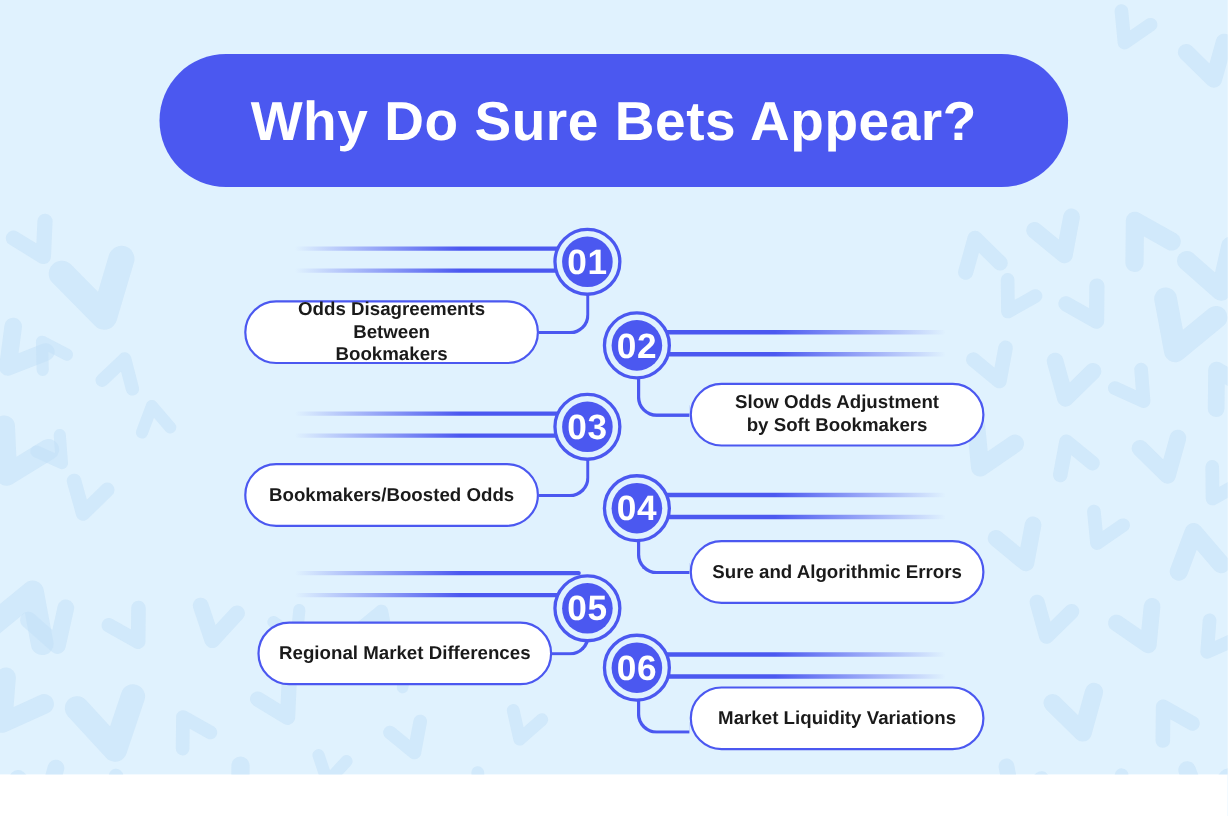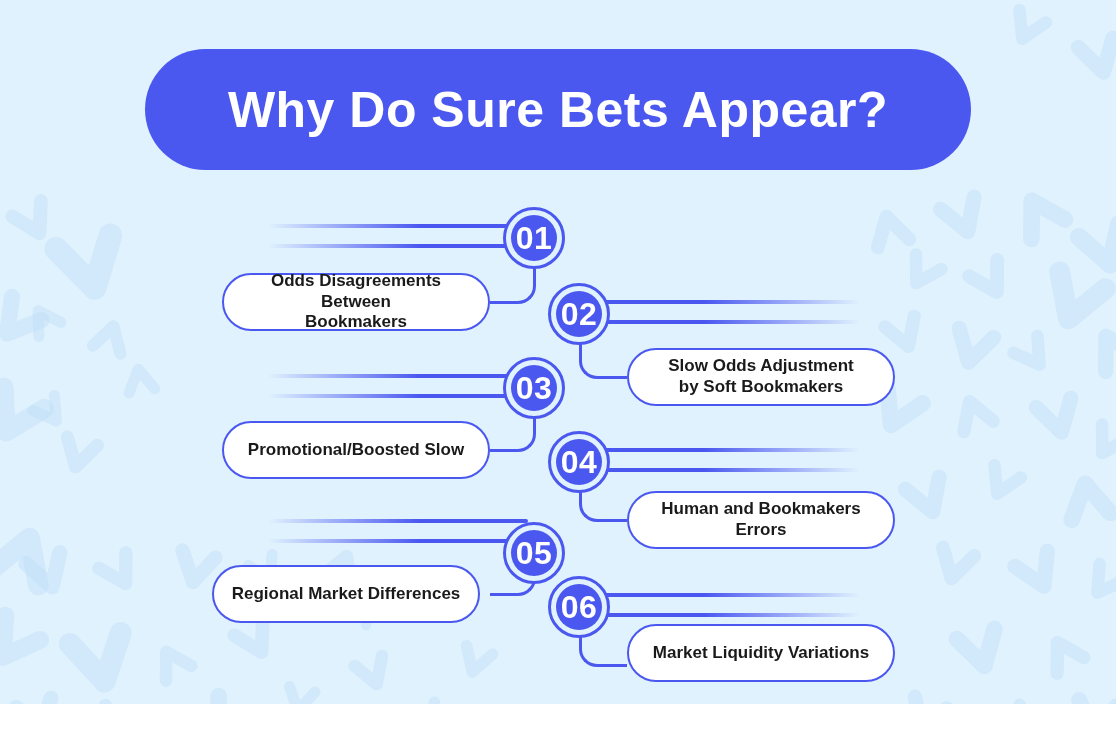--- a/index.html
+++ b/index.html
@@ -245,44 +245,44 @@
   </div>
 
   <div>
     <div class="speedline fade-left" style="left:268px;top:374px;width:260px"></div>
     <div class="speedline fade-left" style="left:268px;top:394px;width:260px"></div>
     <div class="elbow toleft" style="left:490px;top:417px;width:46px;height:35px"></div>
     <div class="circle" style="left:503px;top:357px">
       <div class="num">03</div>
     </div>
     <div class="pill" style="left:222px;top:421px">
-      <span>Promotional/Boosted Slow</span>
+      <span>Bookmakers/Boosted Odds</span>
     </div>
   </div>
 
   <div>
     <div class="speedline fade-right" style="left:592px;top:448px;width:268px"></div>
     <div class="speedline fade-right" style="left:592px;top:468px;width:268px"></div>
     <div class="elbow toright" style="left:579px;top:491px;width:48px;height:31px"></div>
     <div class="circle" style="left:548px;top:431px">
       <div class="num">04</div>
     </div>
     <div class="pill" style="left:627px;top:491px">
-      <span>Human and Bookmakers Errors</span>
+      <span>Sure and Algorithmic Errors</span>
     </div>
   </div>
 
   <div>
     <div class="speedline fade-left" style="left:268px;top:519px;width:260px"></div>
     <div class="speedline fade-left" style="left:268px;top:539px;width:260px"></div>
     <div class="elbow toleft" style="left:490px;top:562px;width:46px;height:34px"></div>
     <div class="circle" style="left:503px;top:522px">
       <div class="num">05</div>
     </div>
-    <div class="pill" style="left:212px;top:565px">
+    <div class="pill" style="left:234px;top:565px">
       <span>Regional Market Differences</span>
     </div>
   </div>
 
   <div>
     <div class="speedline fade-right" style="left:592px;top:593px;width:268px"></div>
     <div class="speedline fade-right" style="left:592px;top:613px;width:268px"></div>
     <div class="elbow toright" style="left:579px;top:636px;width:48px;height:31px"></div>
     <div class="circle" style="left:548px;top:576px">
       <div class="num">06</div>

